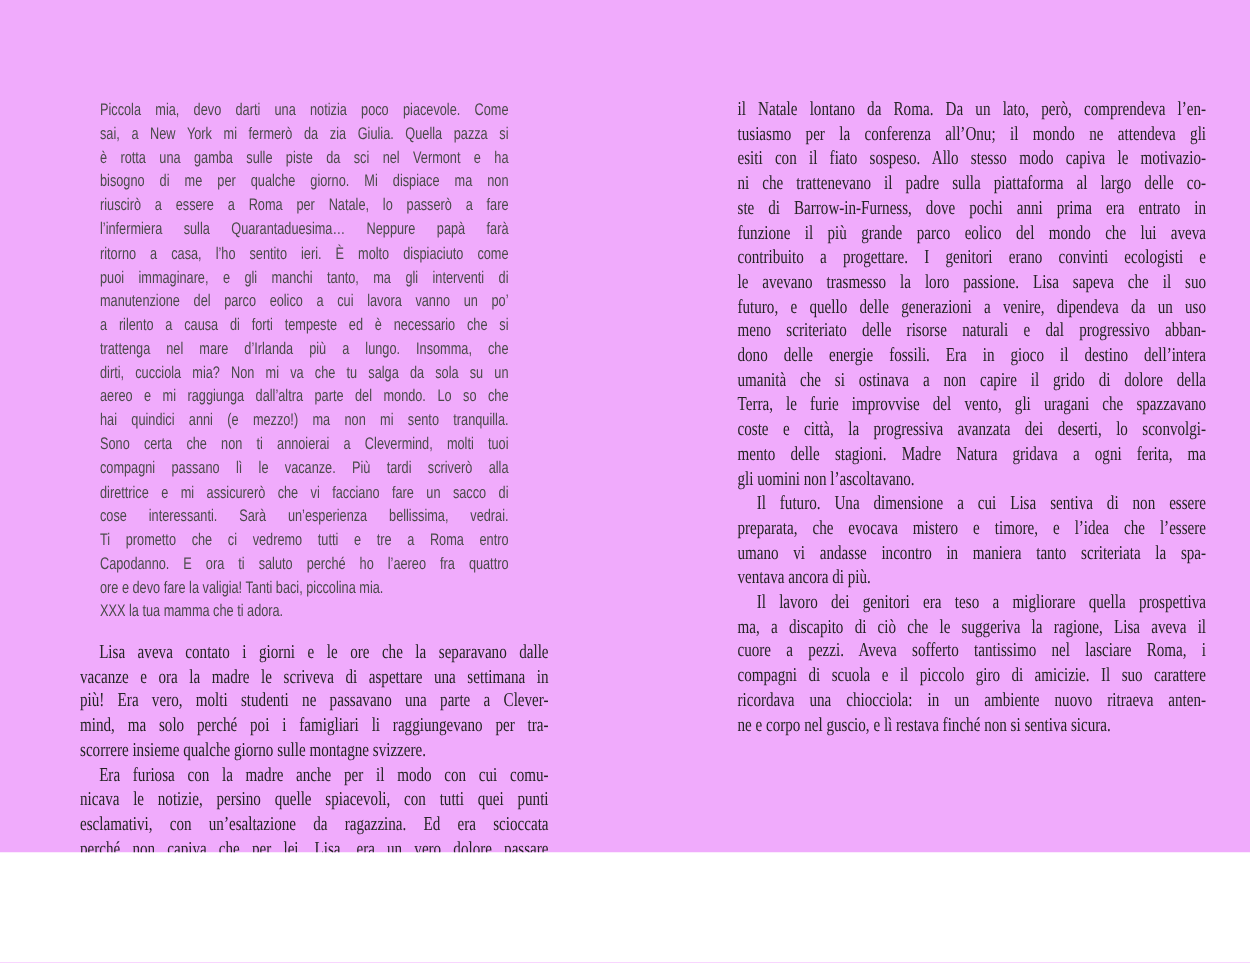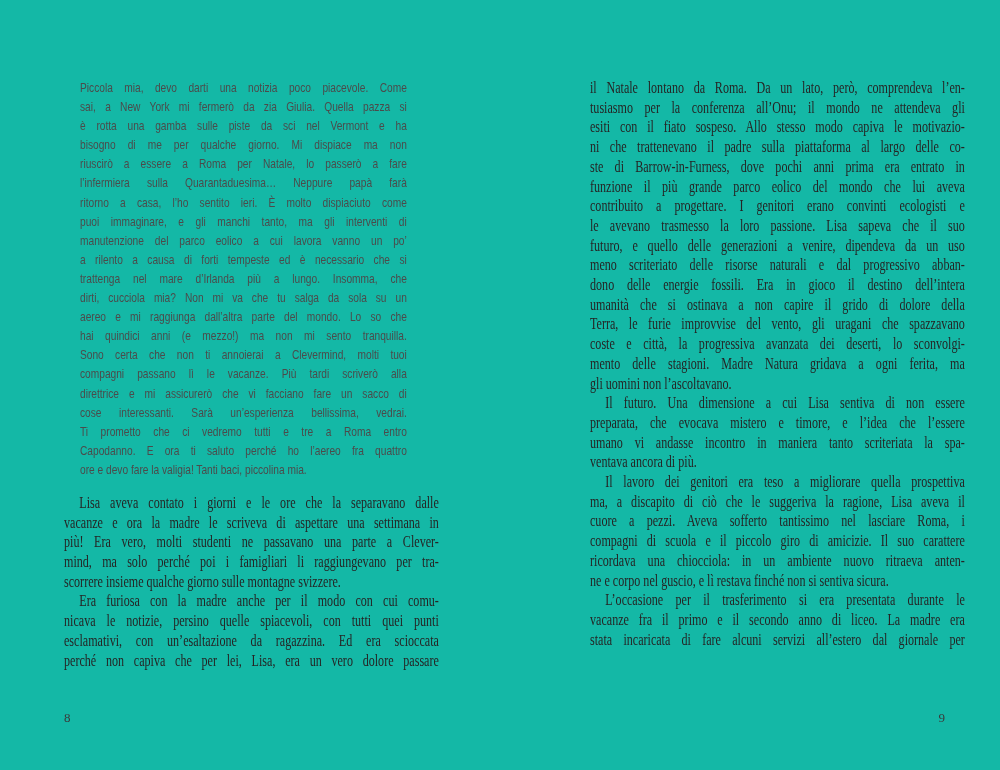--- a/index.html
+++ b/index.html
@@ -4,22 +4,22 @@
 <style>
   html, body {
     margin: 0;
     padding: 0;
     background: #ffffff;
     font-family: "Liberation Serif", serif;
   }
   .spread {
     position: relative;
     width: 1000px;
-    height: 770px;
-    background: #14b8a6;
+    height: 682px;
+    background: #f0abfc;
     overflow: hidden;
   }
   .page {
     position: absolute;
     top: 78px;
     width: 375px;
   }
   .page-left  { left: 64px;  }
   .page-right { left: 570px; margin-left: 20px; }
 
@@ -91,20 +91,25 @@
           <div class="line">hai quindici anni (e mezzo!) ma non mi sento tranquilla.</div>
           <div class="line">Sono certa che non ti annoierai a Clevermind, molti tuoi</div>
           <div class="line">compagni passano lì le vacanze. Più tardi scriverò alla</div>
           <div class="line">direttrice e mi assicurerò che vi facciano fare un sacco di</div>
           <div class="line">cose interessanti. Sarà un’esperienza bellissima, vedrai.</div>
           <div class="line">Ti prometto che ci vedremo tutti e tre a Roma entro</div>
           <div class="line">Capodanno. E ora ti saluto perché ho l’aereo fra quattro</div>
           <div class="line endline">ore e devo fare la valigia! Tanti baci, piccolina mia.</div>
         </div>
       </div>
+      <div class="block letter">
+        <div class="scale">
+          <div class="line endline">XXX la tua mamma che ti adora.</div>
+        </div>
+      </div>
       <div class="block narrative gap-before">
         <div class="scale">
           <div class="line indent">Lisa aveva contato i giorni e le ore che la separavano dalle</div>
           <div class="line">vacanze e ora la madre le scriveva di aspettare una settimana in</div>
           <div class="line">più! Era vero, molti studenti ne passavano una parte a Clever-</div>
           <div class="line">mind, ma solo perché poi i famigliari li raggiungevano per tra-</div>
           <div class="line endline">scorrere insieme qualche giorno sulle montagne svizzere.</div>
         </div>
       </div>
       <div class="block narrative">
@@ -148,23 +153,16 @@
       <div class="block narrative">
         <div class="scale">
           <div class="line indent">Il lavoro dei genitori era teso a migliorare quella prospettiva</div>
           <div class="line">ma, a discapito di ciò che le suggeriva la ragione, Lisa aveva il</div>
           <div class="line">cuore a pezzi. Aveva sofferto tantissimo nel lasciare Roma, i</div>
           <div class="line">compagni di scuola e il piccolo giro di amicizie. Il suo carattere</div>
           <div class="line">ricordava una chiocciola: in un ambiente nuovo ritraeva anten-</div>
           <div class="line endline">ne e corpo nel guscio, e lì restava finché non si sentiva sicura.</div>
         </div>
       </div>
-      <div class="block narrative">
-        <div class="scale">
-          <div class="line indent">L’occasione per il trasferimento si era presentata durante le</div>
-          <div class="line">vacanze fra il primo e il secondo anno di liceo. La madre era</div>
-          <div class="line">stata incaricata di fare alcuni servizi all’estero dal giornale per</div>
-        </div>
-      </div>
     </div>
   <div class="pagenum left">8</div>
   <div class="pagenum right">9</div>
 </div>
 
 </body></html>

